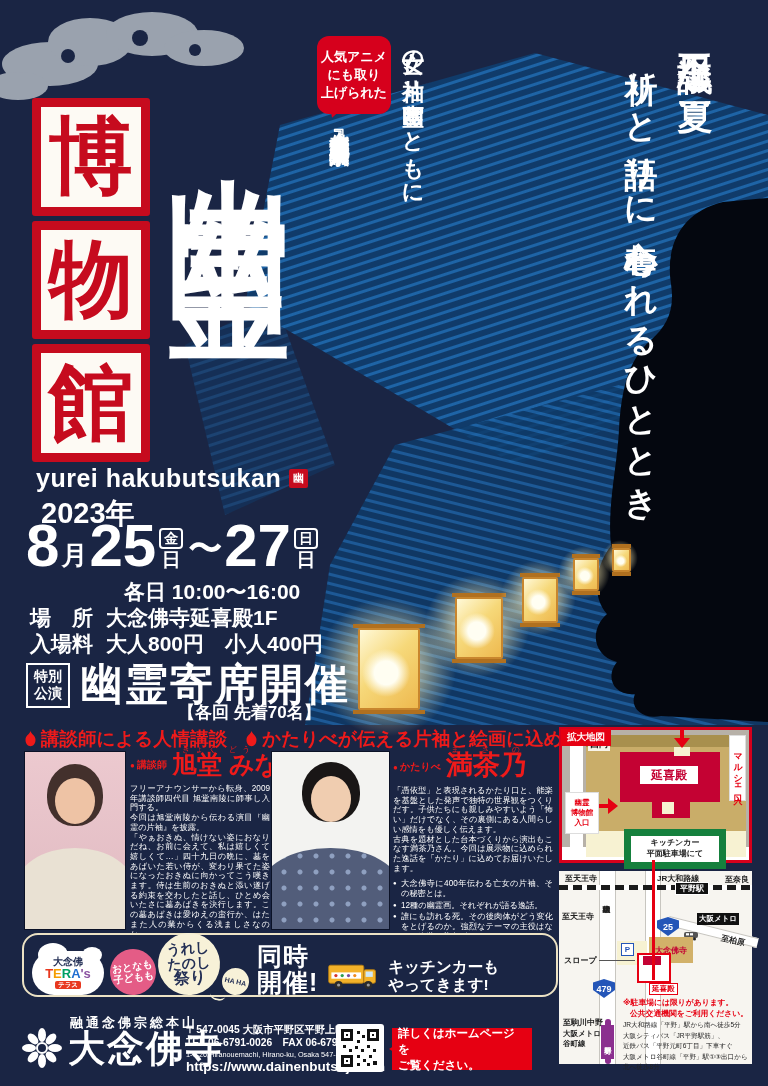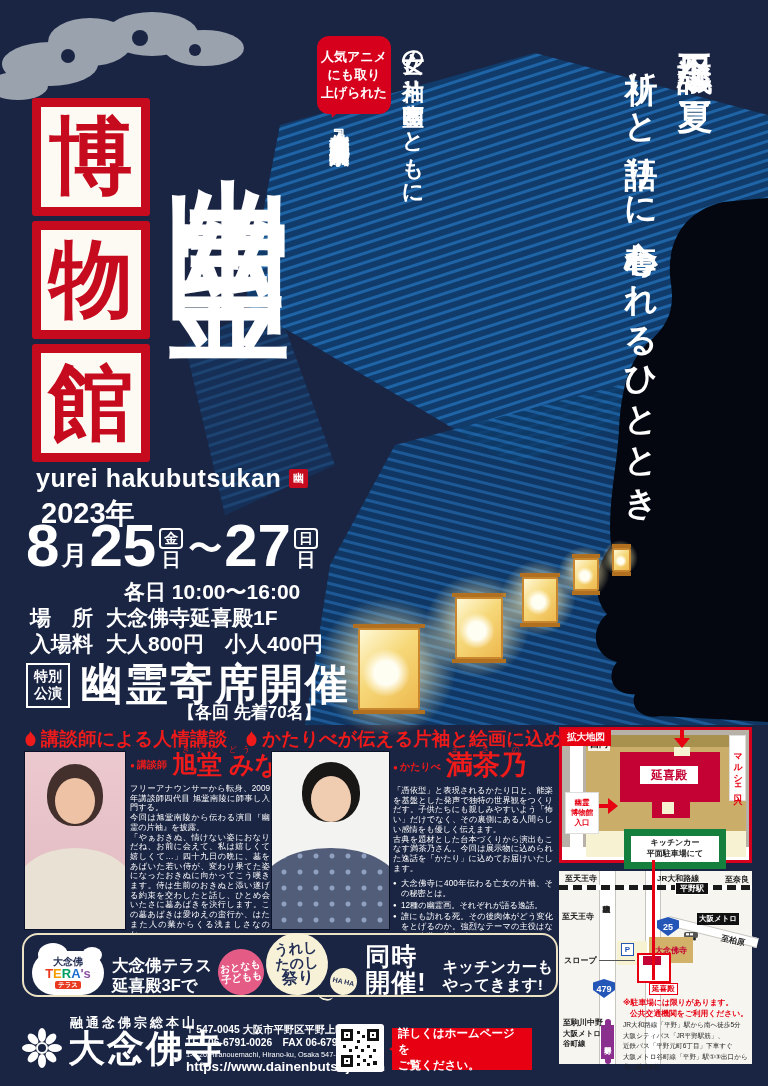--- a/index.html
+++ b/index.html
@@ -347,24 +347,20 @@
       <li>誰にも訪れる死。その後肉体がどう変化をとげるのか。強烈なテーマの主役はなぜか絶世の美女ばかり。</li>
     </ul>
   </div>
 
   <div class="abs banner">
     <div class="logo-cloud">
       <span class="lg1">大念佛</span>
       <span class="lg2"><span class="c1">T</span><span class="c2">E</span><span class="c3">R</span><span class="c4">A</span><span class="c5">'s</span></span>
       <span class="lg3">テラス</span>
     </div>
-    <div class="terrace">
-      <div>大念佛テラス</div>
-        <div>延喜殿3Fで</div>
-    </div>
     <div class="circ pinkc">
       <span>おとなも</span>
         <span>子どもも</span>
     </div>
     <div class="circ festc">
       <span>うれし</span>
         <span>たのし</span>
         <span class="big">祭り</span>
     </div>
     <div class="circ hac">

